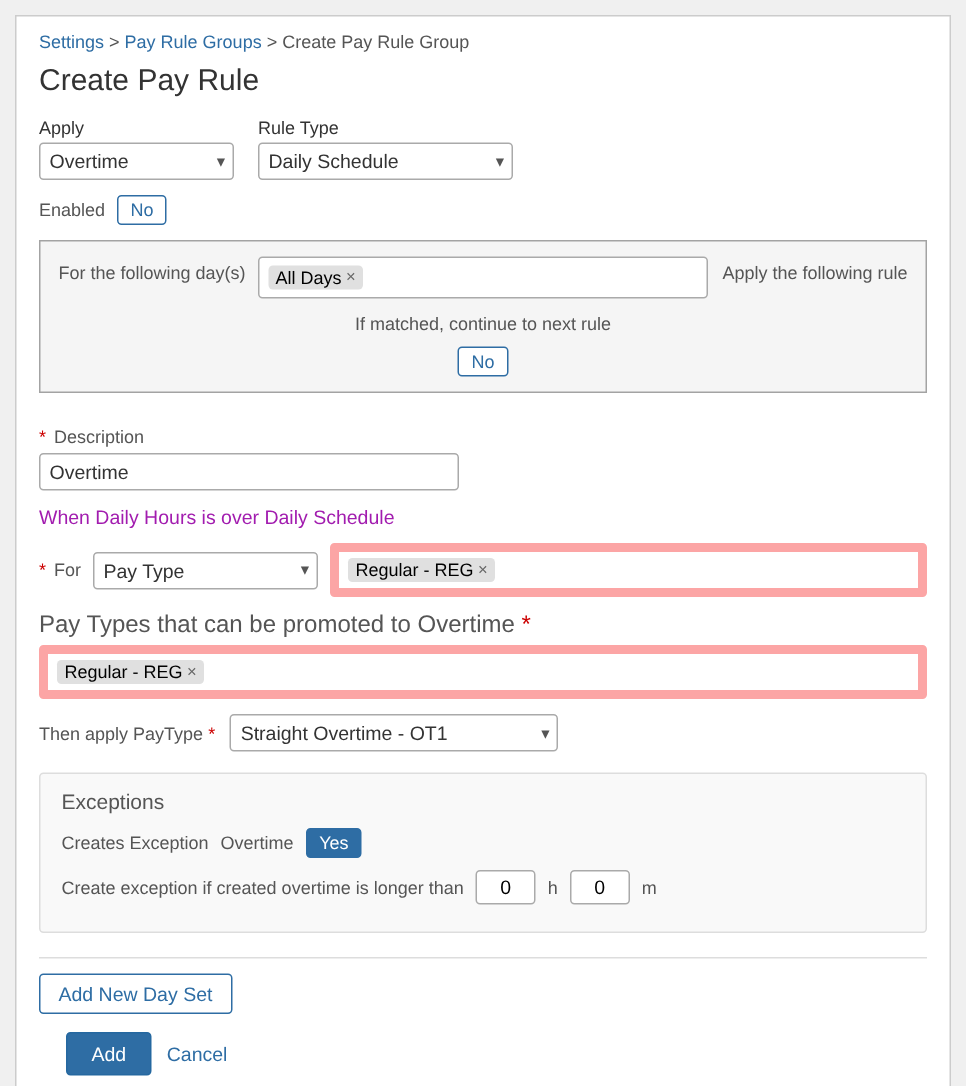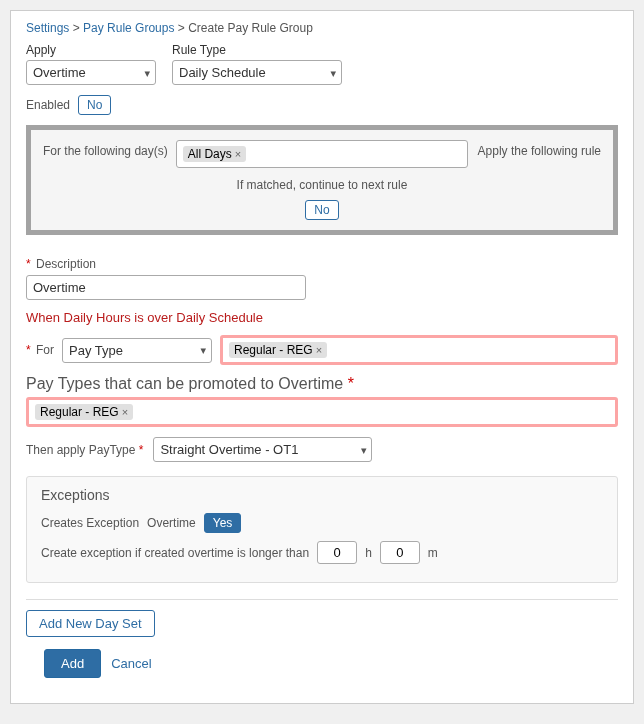--- a/index.html
+++ b/index.html
@@ -98,21 +98,21 @@
       border-radius: 3px;
       cursor: pointer;
     }
     .toggle-btn.yes {
       background: #2e6da4;
       color: #fff;
       border: 1px solid #2e6da4;
     }
     .gray-section {
       background: #f5f5f5;
-      border: 5px solid #a3a3a3;
+      border: 1px solid #a3a3a3;
       padding: 10px 12px;
       margin-bottom: 12px;
     }
     .gray-section-row {
       display: flex;
       align-items: flex-start;
       justify-content: space-between;
       margin-bottom: 10px;
     }
     .day-label {
@@ -181,35 +181,35 @@
     .text-input {
       border: 1px solid #aaa;
       border-radius: 3px;
       padding: 4px 6px;
       font-size: 13px;
       width: 280px;
       color: #333;
     }
     .when-label {
       font-size: 13px;
-      color: #b91c1c;
+      color: #a21caf;
       margin-bottom: 10px;
     }
     .for-row {
       display: flex;
       align-items: center;
       gap: 8px;
       margin-bottom: 10px;
     }
     .for-label {
       font-size: 12px;
       color: #555;
     }
     .tag-input-box {
-      border: 3px solid #fca5a5;
+      border: 6px solid #fca5a5;
       border-radius: 3px;
       background: #fff;
       padding: 4px 6px;
       min-height: 28px;
       display: flex;
       align-items: center;
       flex-wrap: wrap;
       gap: 4px;
       flex: 1;
     }
@@ -305,20 +305,21 @@
 <div class="container">
 
   <div class="breadcrumb">
     <a href="#">Settings</a>
     <span> &gt; </span>
     <a href="#">Pay Rule Groups</a>
     <span> &gt; </span>
     <span>Create Pay Rule Group</span>
   </div>
 
+  <div class="page-title">Create Pay Rule</div>
 
   <div class="form-row">
     <div class="form-group">
       <label>Apply</label>
       <div class="select-wrapper">
         <select class="select-rule">
           <option>Overtime</option>
         </select>
       </div>
     </div>

